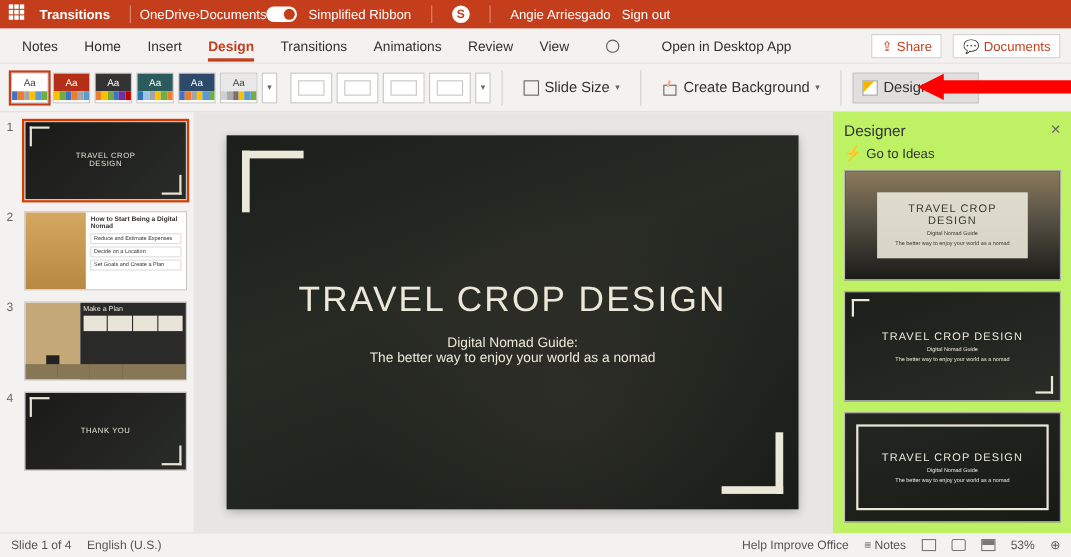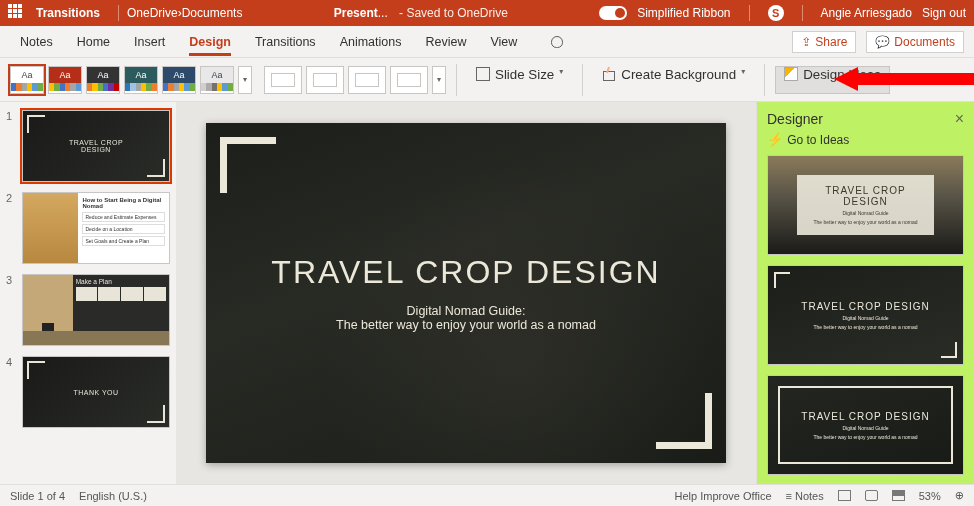--- a/index.html
+++ b/index.html
@@ -36,21 +36,21 @@
 .theme-thumb.sel { outline: 2px solid #c43e1c; }
 .theme-thumb .tt-top { height: 16px; display: flex; align-items: center; justify-content: center; font-size: 9px; color:#444;}
 .theme-thumb .tt-bar { height: 8px; display: flex; }
 .theme-thumb .tt-bar span { flex: 1; }
 .tt0 .tt-top{background:#fff;} .tt1 .tt-top{background:#b52e17;color:#fff;} .tt2 .tt-top{background:#333;color:#fff;} .tt3 .tt-top{background:#2c5b5e;color:#fff;} .tt4 .tt-top{background:#2e4a6b;color:#fff;} .tt5 .tt-top{background:#e8e8e8;}
 .variants { display: flex; gap: 4px; margin-left: 8px; }
 .variant { width: 38px; height: 28px; border: 1px solid #c8c6c4; background: #fff; position: relative; cursor: pointer; }
 .variant::after { content: ""; position: absolute; inset: 6px; border: 1px solid #c8c6c4; }
 .drop-caret { width: 14px; height: 28px; border: 1px solid #c8c6c4; display:flex; align-items:center; justify-content:center; font-size:8px; color:#666; cursor:pointer; background:#fff;}
 .ribbon .group-sep { border-left: 1px solid #d2d0ce; height: 32px; margin: 0 6px; }
-.rbtn { height: 28px; padding: 0 8px; border: 1px solid transparent; background: transparent; display: flex; align-items: flex-start; gap: 5px; cursor: pointer; color:#323130; }
+.rbtn { height: 28px; padding: 0 8px; border: 1px solid transparent; background: transparent; display: flex; align-items: center; gap: 5px; cursor: pointer; color:#323130; }
 .rbtn .caret { font-size: 8px; color: #666; }
 .rbtn.di { background: #e1dfdd; border: 1px solid #c8c6c4; }
 .icon-box { width: 14px; height: 14px; border: 1.5px solid #666; display:inline-block; }
 .icon-magic { width: 14px; height: 14px; background: linear-gradient(135deg,#f7b500 40%,#fff 40%); border:1px solid #aaa; }
 .icon-paint { width: 14px; height: 14px; position:relative; }
 .icon-paint::before{content:"";position:absolute;width:10px;height:8px;border:1px solid #666;bottom:0;left:1px;}
 .icon-paint::after{content:"";position:absolute;width:2px;height:6px;background:#fa8;top:0;left:5px;transform:rotate(20deg);}
 
 
 .arrow { position: absolute; right: 0; top: 6px; width: 140px; height: 30px; pointer-events: none; }
@@ -137,24 +137,20 @@
       <span></span>
       <span></span>
       <span></span>
       <span></span>
     </div>
   <span class="appname">Transitions</span>
   <span class="sep"></span>
   <span>OneDrive</span>
   <span class="chev"> › </span>
   <span>Documents</span>
-  <div class="center">
-    <span class="fname">Present</span><span class="dots">...</span>
-    <span class="saved">-  Saved to OneDrive</span>
-  </div>
   <div class="right">
     <div class="toggle"></div>
     <span>Simplified Ribbon</span>
     <span class="sep"></span>
     <div class="skype">S</div>
     <span class="sep"></span>
     <span>Angie Arriesgado</span>
     <span>Sign out</span>
   </div>
 </div>
@@ -166,20 +162,21 @@
   <div class="tab active">Design</div>
   <div class="tab">Transitions</div>
   <div class="tab">Animations</div>
   <div class="tab">Review</div>
   <div class="tab">View</div>
   <div style="width:16px"></div>
   <div class="tell-me">
     <span class="lightbulb"></span>
   </div>
   <div style="width:20px"></div>
+  <div class="tab">Open in Desktop App</div>
   <div class="spacer"></div>
   <div class="share-btn">
     <span>⇪</span>
     <span>Share</span>
   </div>
   <div class="comments-btn" style="margin-left:6px;">
     <span>💬</span>
     <span>Documents</span>
   </div>
 </div>

